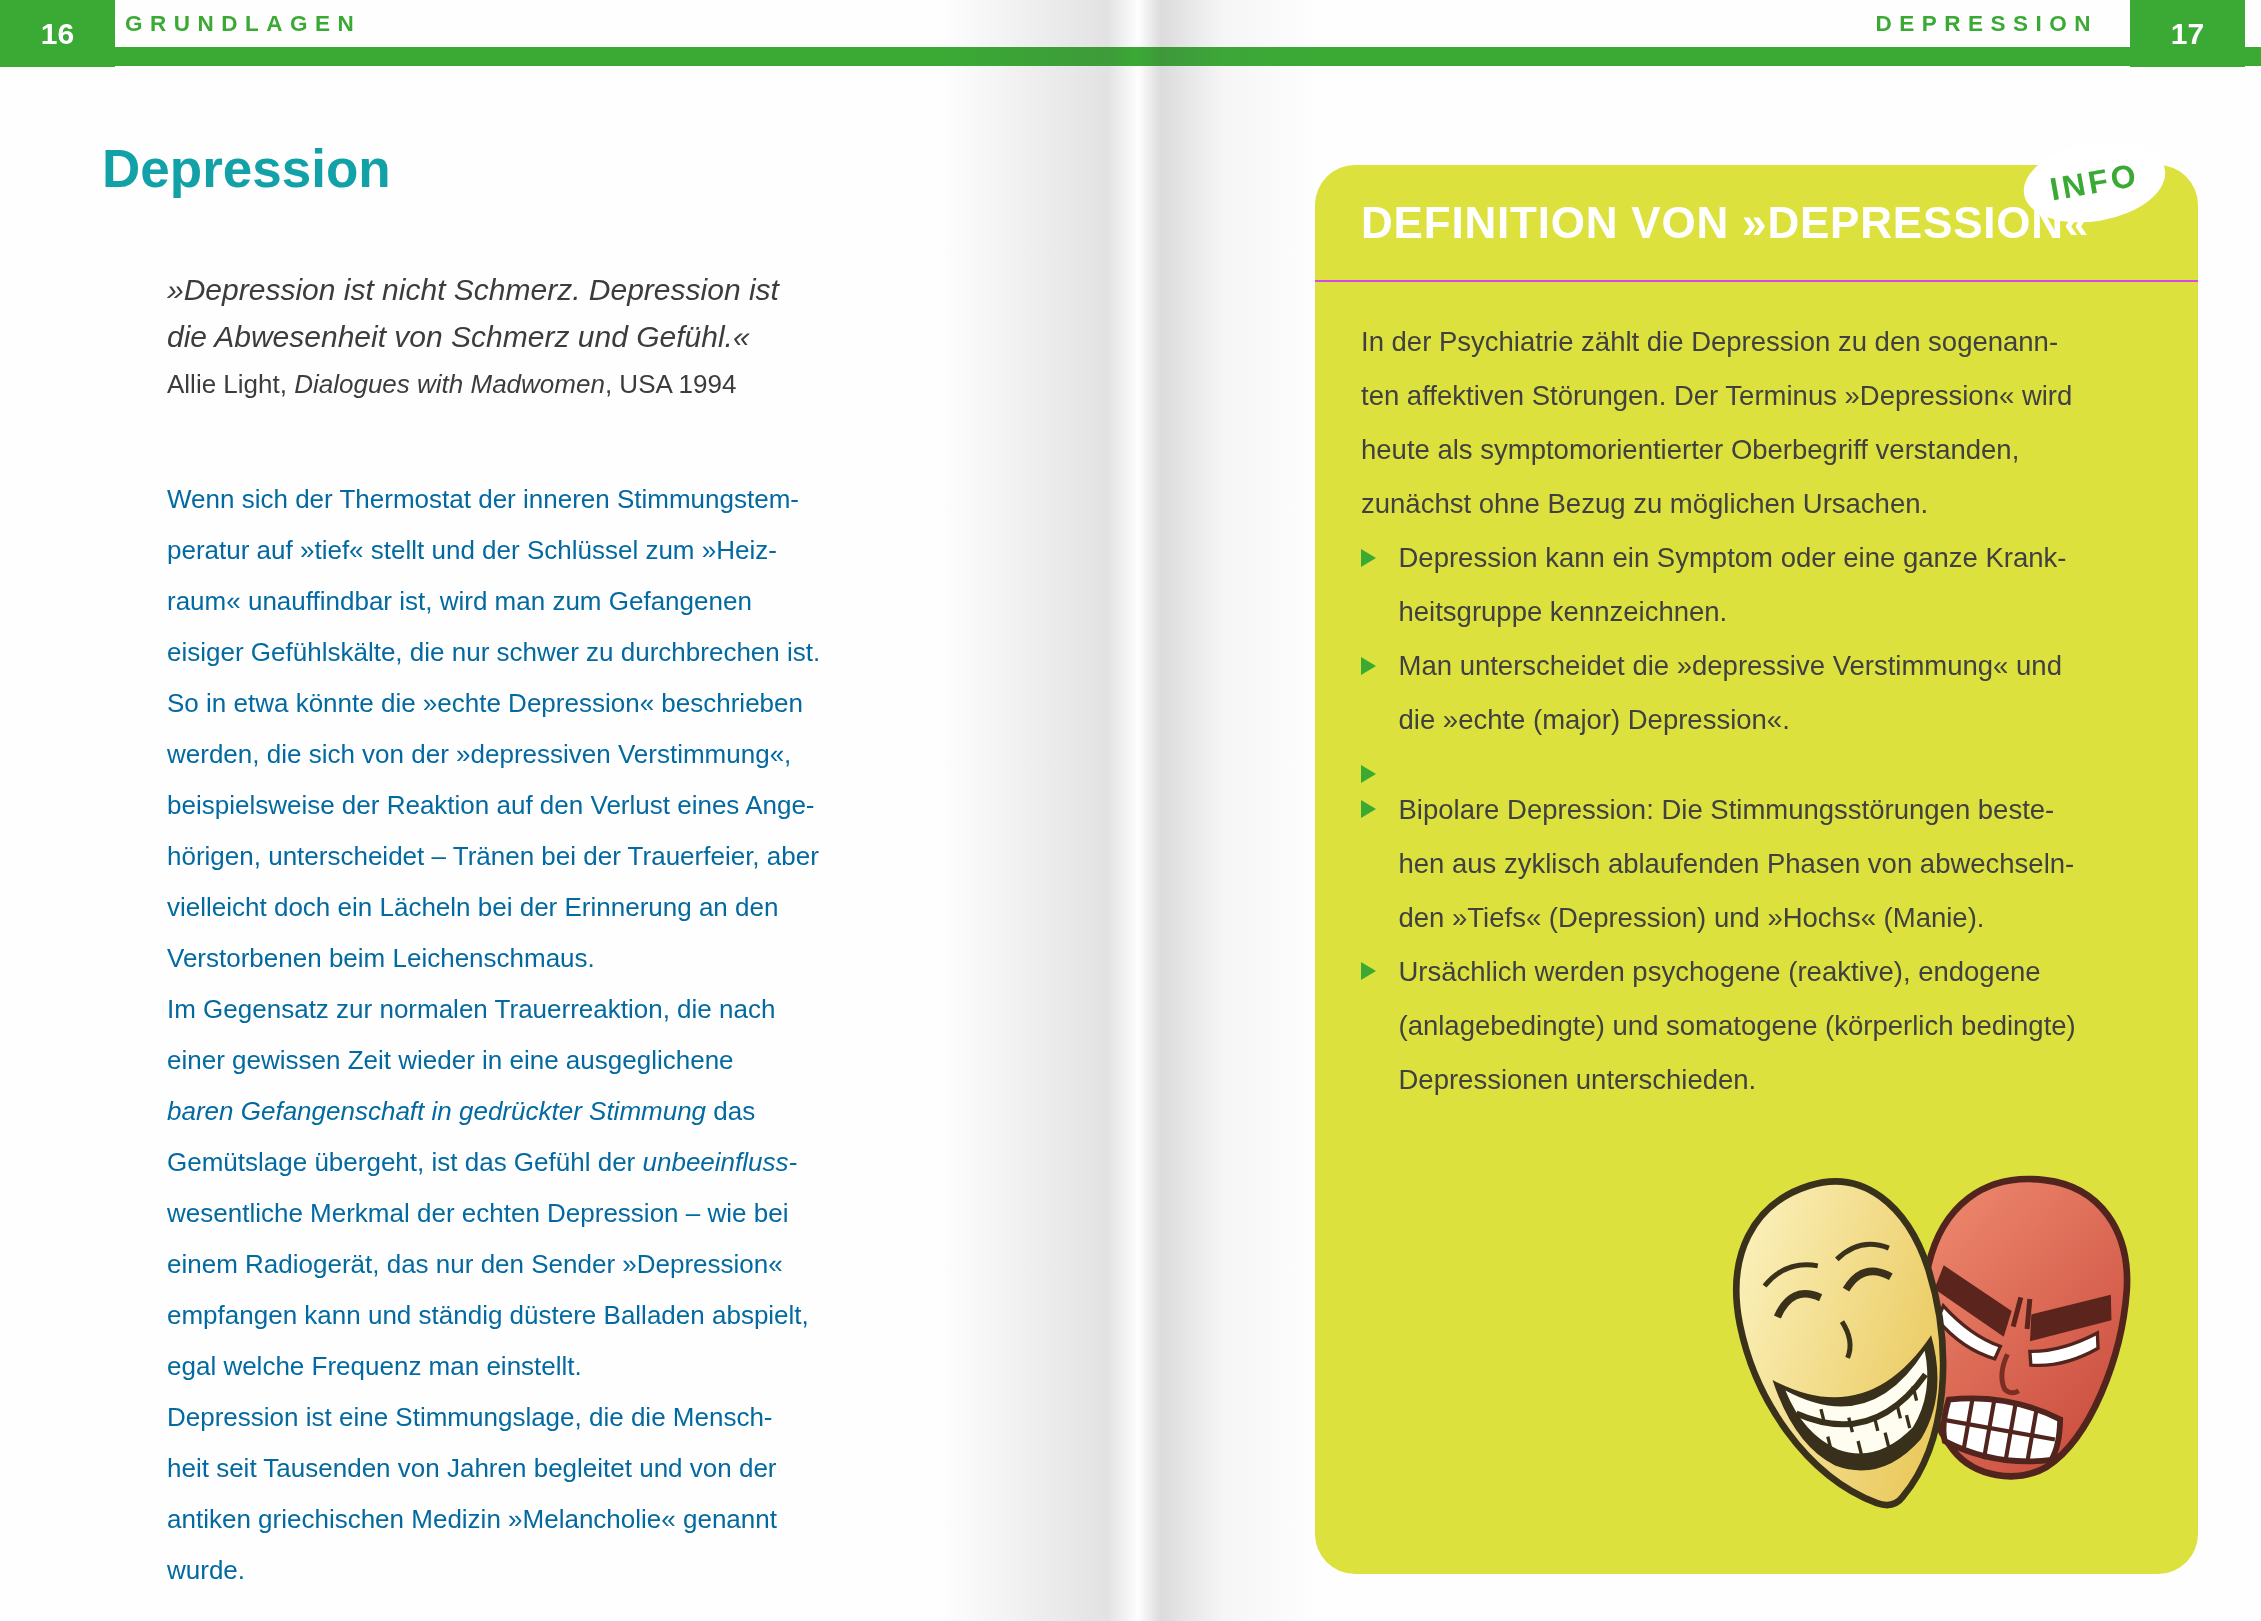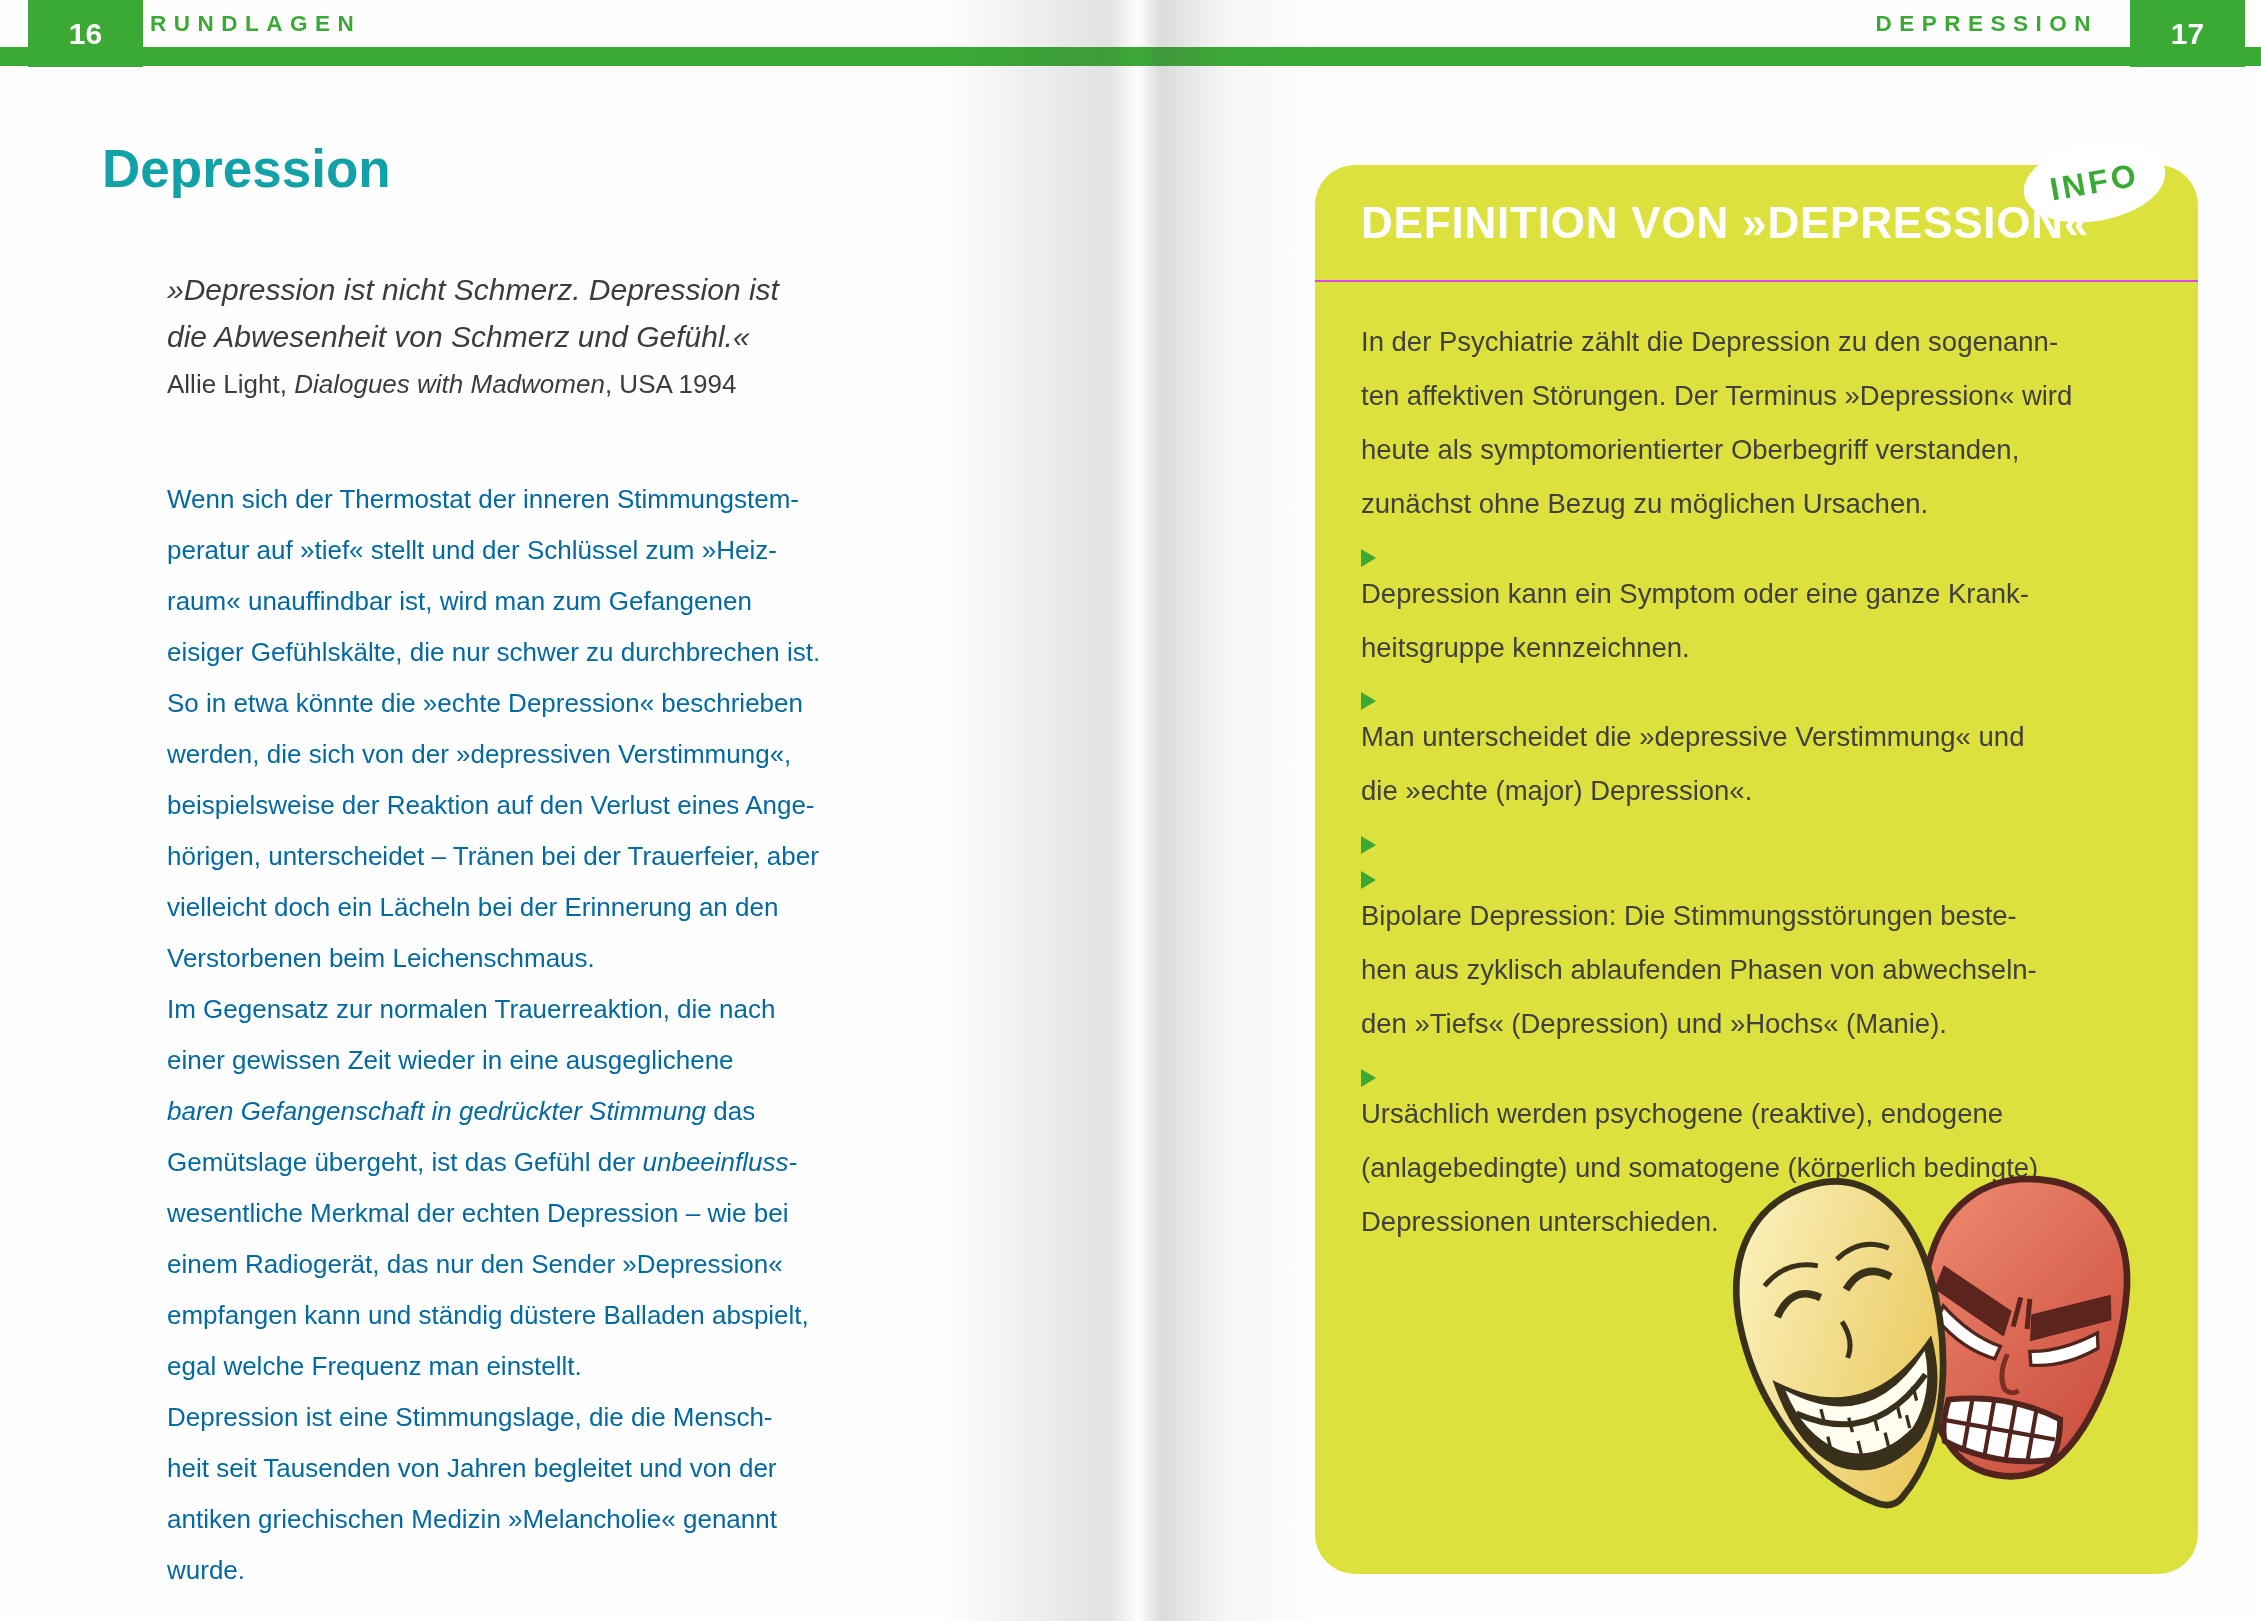--- a/index.html
+++ b/index.html
@@ -5,21 +5,21 @@
   * { margin:0; padding:0; box-sizing:border-box; }
   html,body { background:#9a9a9a; }
   .spread {
     position:relative; width:2261px; height:1622px; background:#fefefe;
     font-family:"Liberation Sans","DejaVu Sans",sans-serif; color:#3c3c3b; overflow:hidden;
   }
   
   .corner {
     position:absolute; top:0; width:115px; height:67px; background:#3aaa35;
     color:#ffffff; font-weight:bold; font-size:30px;
-    display:flex; align-items:center; justify-content:center; z-index:3;margin-left:28px;
+    display:flex; align-items:center; justify-content:center; z-index:3;
   }
   .corner.left { left:0; }
   .corner.right { right:16px; }
   .greenbar { position:absolute; top:47px; left:0; width:100%; height:19px; background:#3aaa35; z-index:2; }
   .runhead {
     position:absolute; top:0; height:47px; display:flex; align-items:center;
     color:#3aaa35; font-weight:bold; font-size:22.5px; letter-spacing:7.5px; z-index:3;
   }
   .runhead.left { left:125px; }
   .runhead.right { right:163px; }
@@ -53,21 +53,21 @@
   .badge {
     position:absolute; top:-21.6px; right:32px; width:143px; height:78px;
     background:#ffffff; border-radius:50%; transform:rotate(-10deg);
     display:flex; align-items:center; justify-content:center;
     color:#3aaa35; font-weight:bold; font-size:32px; letter-spacing:3.3px; z-index:2;
   }
   .boxbody {
     padding:33px 32px 0 46px; font-size:27.5px; line-height:54px;
     color:#404040; white-space:nowrap; overflow:hidden;
   }
-  .bullet { display:flex; align-items:flex-start;flex-direction:column; }
+  .bullet { display:flex; align-items:flex-start; }
   .tri {
     flex:0 0 15px; width:0; height:0; margin:17.5px 22.5px 0 0;
     border-left:15px solid #3aaa35; border-top:9.2px solid transparent; border-bottom:9.2px solid transparent;
   }
   .btext { white-space:nowrap; }
 
   .masks { position:absolute; right:23px; bottom:32px; }
 
   
   .gutter {

